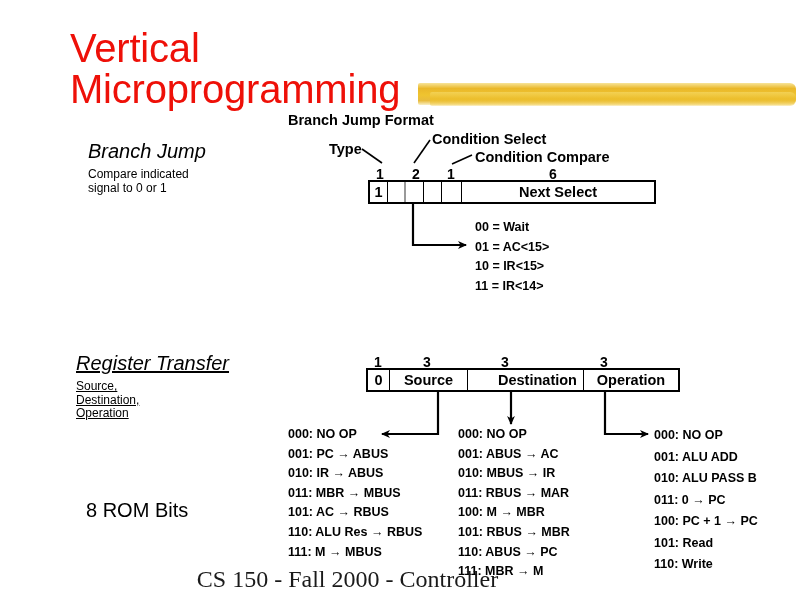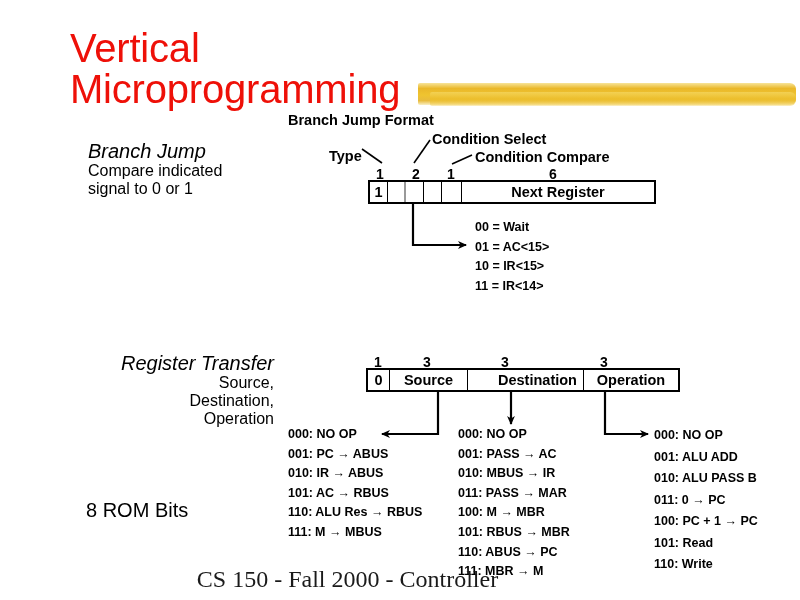--- a/index.html
+++ b/index.html
@@ -70,26 +70,27 @@
 
   
   .desc { position: absolute; color: #000; }
   .desc .hdr {
     font-style: italic;
     font-size: 20px;
     line-height: 1.12;
     white-space: nowrap;
   }
   .desc .body {
-    font-size: 16px;
+    font-size: 12px;
     line-height: 1.12;
     white-space: pre-line;
+    margin-top: 6px;
   }
   .desc.left-al .hdr, .desc.left-al .body { text-align: left; }
-  .desc.ctr .hdr, .desc.ctr .body { text-align: right; }
+  .desc.ctr .hdr, .desc.ctr .body { text-align: left; text-decoration: underline; }
 
   .rom-bits {
     position: absolute;
     font-size: 20px;
     color: #000;
     white-space: nowrap;
   }
 
   
   .fieldtable {
@@ -149,36 +150,36 @@
 <div id="slide">
 
   <div class="highlight-stroke"></div>
   <div class="highlight-stroke b"></div>
 
   <div class="title">Vertical
 Microprogramming</div>
 
   <div class="fmt-heading" style="left:288px; top:112px;">Branch Jump Format</div>
 
-  <div class="callout" style="left:329px; top:148px;">Type</div>
+  <div class="callout" style="left:329px; top:141px;">Type</div>
   <div class="callout" style="left:432px; top:131px;">Condition Select</div>
   <div class="callout" style="left:475px; top:149px;">Condition Compare</div>
 
   <div class="bitnum" style="left:373px; top:166px; width:14px;">1</div>
   <div class="bitnum" style="left:409px; top:166px; width:14px;">2</div>
   <div class="bitnum" style="left:444px; top:166px; width:14px;">1</div>
   <div class="bitnum" style="left:546px; top:166px; width:14px;">6</div>
 
   <div class="fieldtable" style="left:368px; top:180px;">
     <div class="cell thin" style="width:18px;">1</div>
     <div class="cell gray" style="width:18px;"></div>
     <div class="cell thin" style="width:18px;"></div>
     <div class="cell thin" style="width:18px;"></div>
     <div class="cell thin" style="width:20px;"></div>
-    <div class="cell" style="width:192px;">Next Register</div>
+    <div class="cell" style="width:192px;">Next Select</div>
   </div>
 
   <div class="desc left-al" style="left:88px; top:140px;">
     <div class="hdr">Branch Jump</div>
     <div class="body">Compare indicated
 signal to 0 or 1</div>
   </div>
 
   <div class="enc" style="left:475px; top:218px; line-height:19.5px;">
     <div class="row">00 = Wait</div>
@@ -206,30 +207,31 @@
 Destination,
 Operation</div>
   </div>
 
   <div class="rom-bits" style="left:86px; top:499px;">8 ROM Bits</div>
 
   <div class="enc" style="left:288px; top:425px;">
     <div class="row">000: NO OP</div>
     <div class="row">001: PC → ABUS</div>
     <div class="row">010: IR → ABUS</div>
+    <div class="row">011: MBR → MBUS</div>
     <div class="row">101: AC → RBUS</div>
     <div class="row">110: ALU Res → RBUS</div>
     <div class="row">111: M → MBUS</div>
   </div>
 
   <div class="enc" style="left:458px; top:425px;">
     <div class="row">000: NO OP</div>
-    <div class="row">001: PASS → AC</div>
+    <div class="row">001: ABUS → AC</div>
     <div class="row">010: MBUS → IR</div>
-    <div class="row">011: PASS → MAR</div>
+    <div class="row">011: RBUS → MAR</div>
     <div class="row">100: M → MBR</div>
     <div class="row">101: RBUS → MBR</div>
     <div class="row">110: ABUS → PC</div>
     <div class="row">111: MBR → M</div>
   </div>
 
   <div class="enc" style="left:654px; top:425px; line-height:21.5px;">
     <div class="row">000: NO OP</div>
     <div class="row">001: ALU ADD</div>
     <div class="row">010: ALU PASS B</div>

